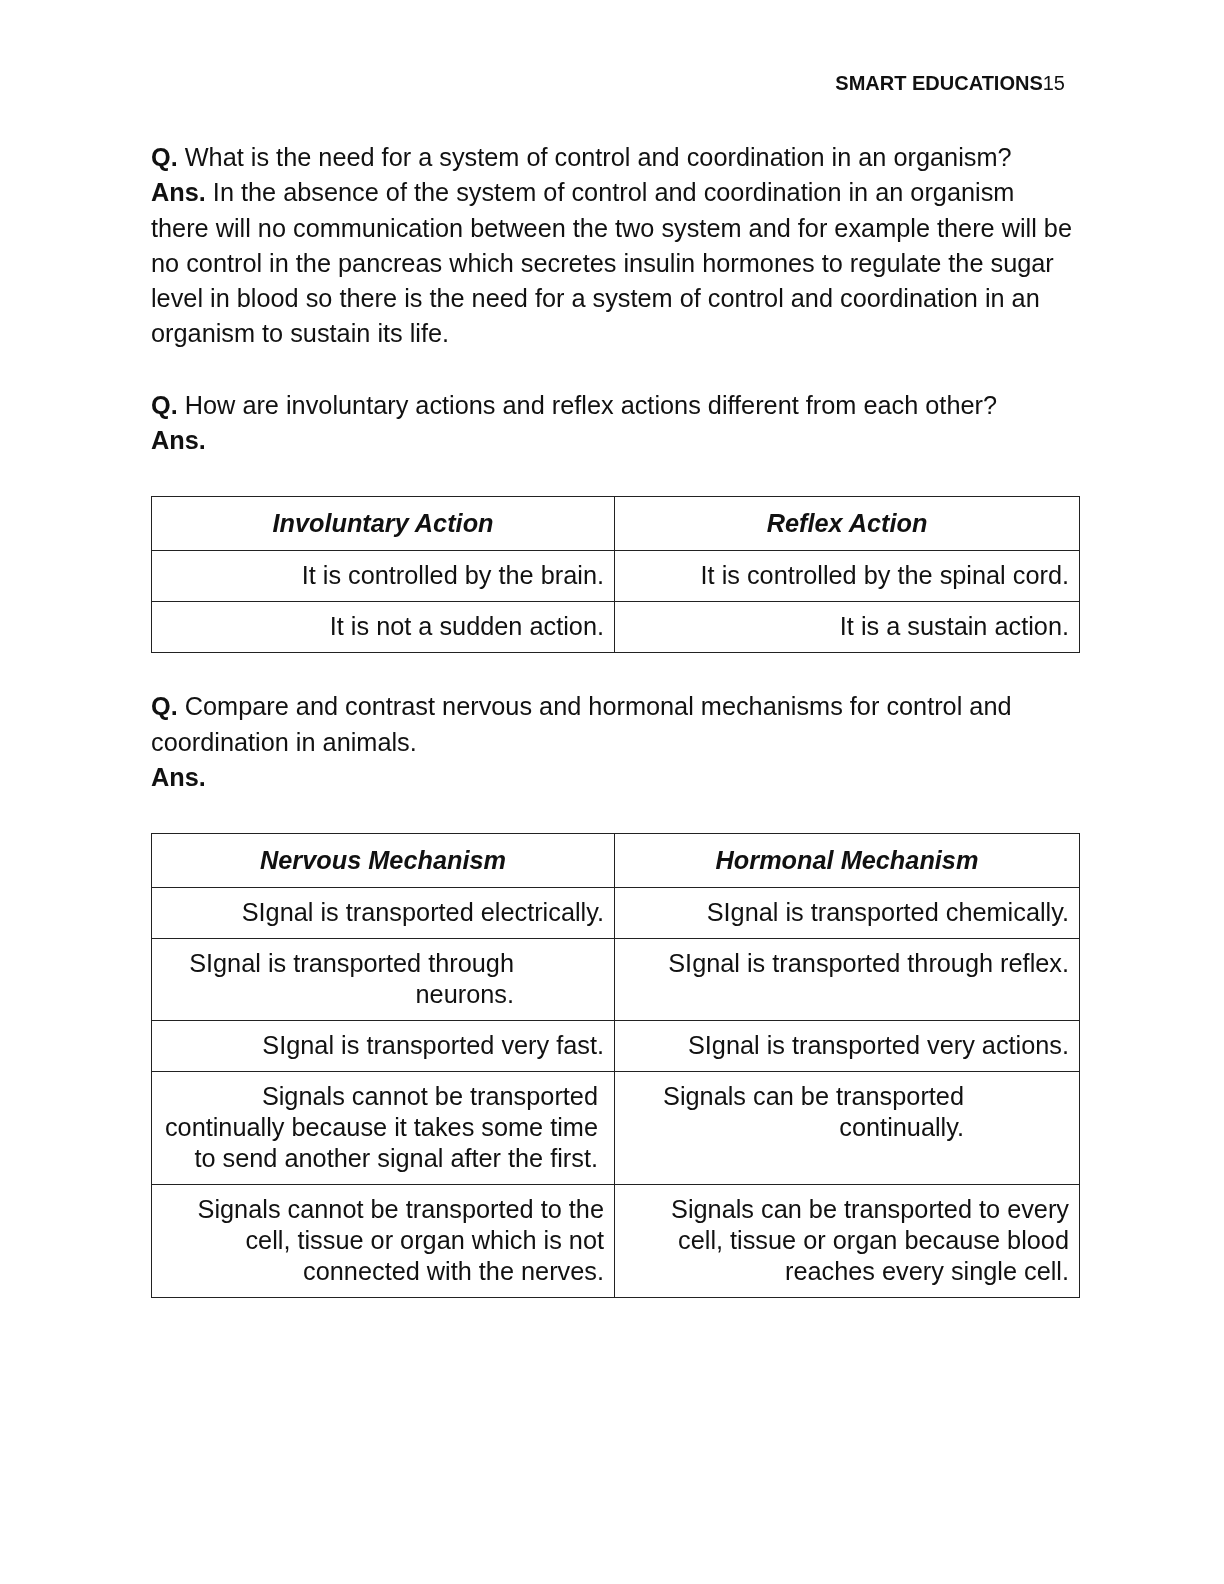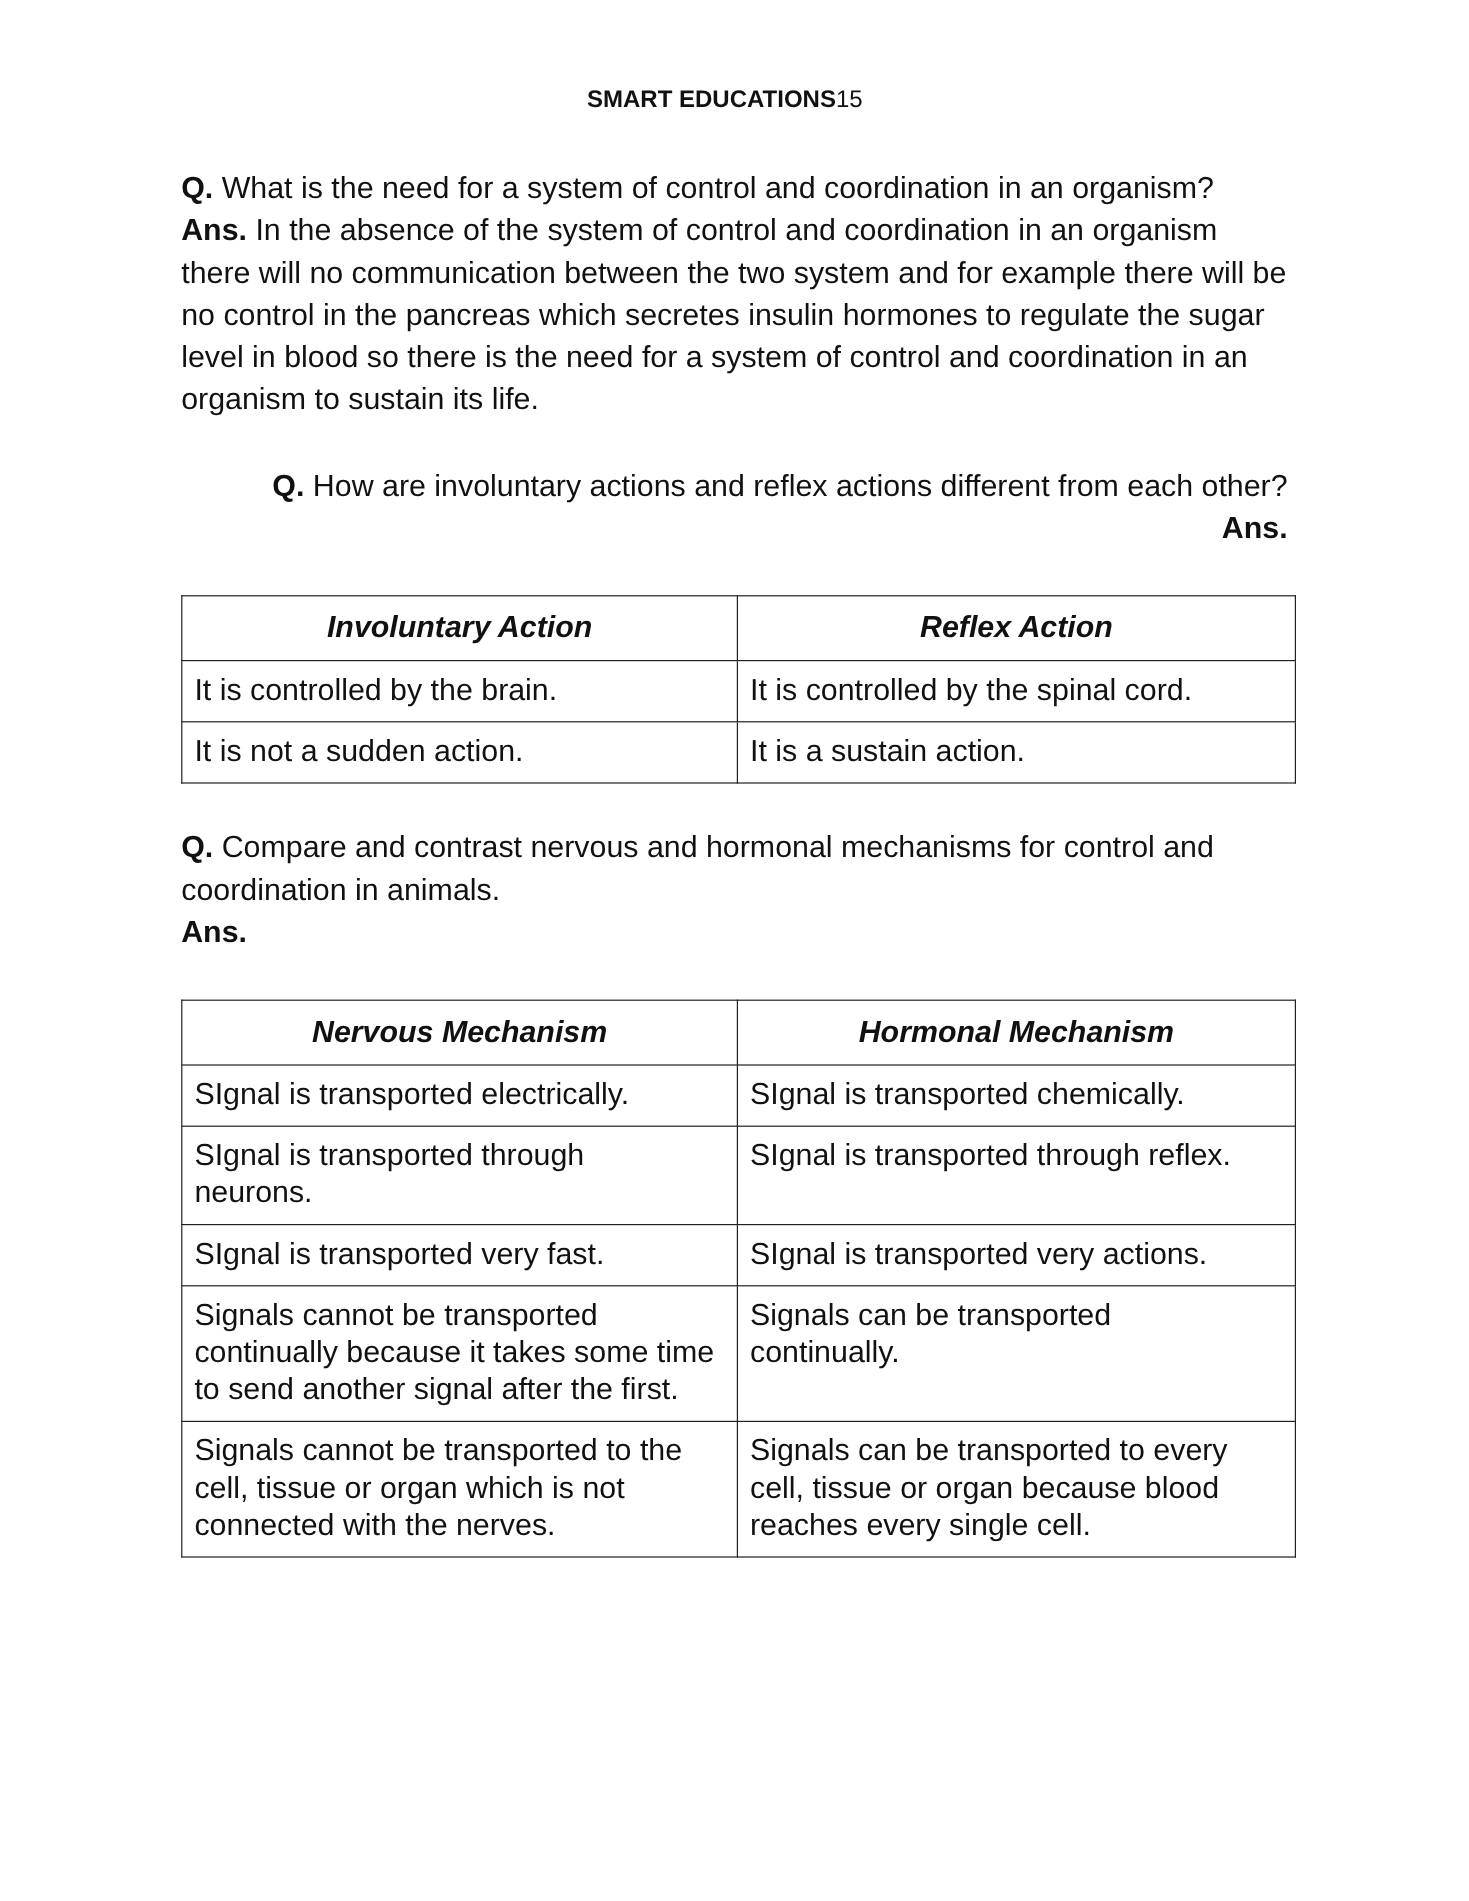--- a/index.html
+++ b/index.html
@@ -2,37 +2,37 @@
 <html><head>
 <meta charset="utf-8">
 <style>
   html, body { margin: 0; padding: 0; background: #ffffff; }
   body {
     width: 1224px; height: 1584px; position: relative; overflow: hidden;
     font-family: "Liberation Sans", sans-serif; color: #111111;
   }
   .header {
     position: absolute; left: 143px; top: 72px; width: 922px;
-    display: flex; justify-content: center; align-items: baseline;
+    display: flex; justify-content: flex-end; align-items: baseline;
     font-size: 20px;
   }
   .header .brand { font-weight: bold; }
   .content { position: absolute; left: 151px; top: 140px; width: 930px; }
   .para {
     font-size: 25.3px; line-height: 35.3px; margin: 0;
   }
   .b { font-weight: bold; }
   .gap1 { height: 36px; }
   .gap-table { height: 38px; }
   table {
     border-collapse: collapse; width: 928px; table-layout: fixed;
   }
   td, th {
     border: 1.5px solid #222222; font-size: 25.3px; line-height: 31px;
-    vertical-align: top; text-align: left; padding: 9px 10px 10px 10px;
+    vertical-align: top; text-align: right; padding: 9px 10px 10px 10px;
     font-weight: normal;
   }
   th { font-weight: bold; text-align: center; padding: 11px 10px 11px 10px; font-style: italic; }
   col.c1 { width: 463px; }
   col.c2 { width: 465px; }
 </style>
 </head>
 <body>
 
 <div class="header">
@@ -42,21 +42,21 @@
 
 <div class="content">
 
   <p class="para" style="width:922px;">
     <span class="b">Q.</span><span> What is the need for a system of control and coordination in an organism?</span><br>
     <span class="b">Ans.</span><span> In the absence of the system of control and coordination in an organism there will no communication between the two system and for example there will be no control in the pancreas which secretes insulin hormones to regulate the sugar level in blood so there is the need for a system of control and coordination in an organism to sustain its life.</span>
   </p>
 
   <div class="gap1"></div>
 
-  <p class="para" style="width:922px;text-align:right;">
+  <p class="para" style="width:922px;">
     <span class="b">Q.</span><span> How are involuntary actions and reflex actions different from each other?</span><br>
     <span class="b">Ans.</span>
   </p>
 
   <div class="gap-table"></div>
 
   <table>
     <colgroup>
         <col class="c1">
         <col class="c2">

